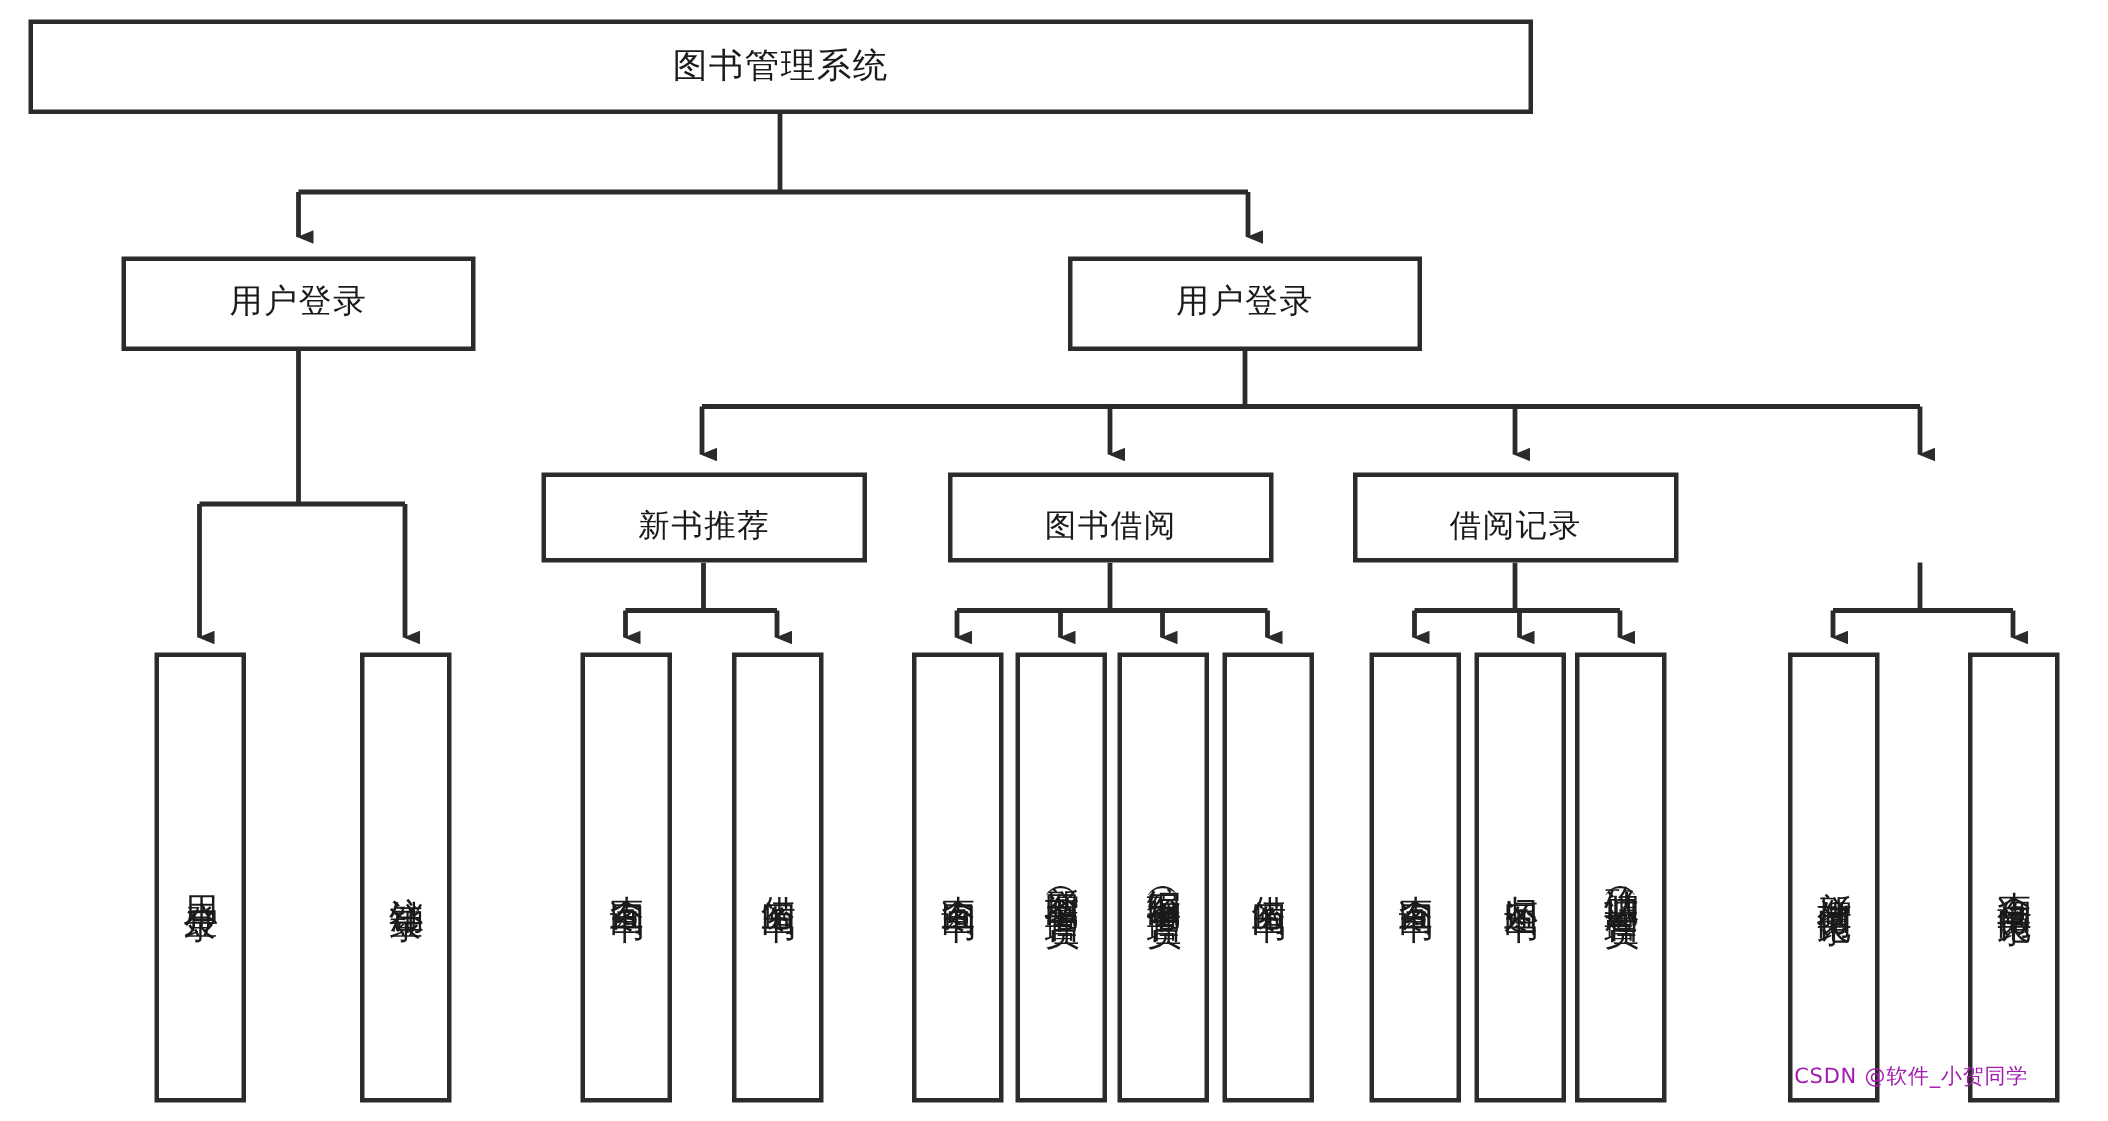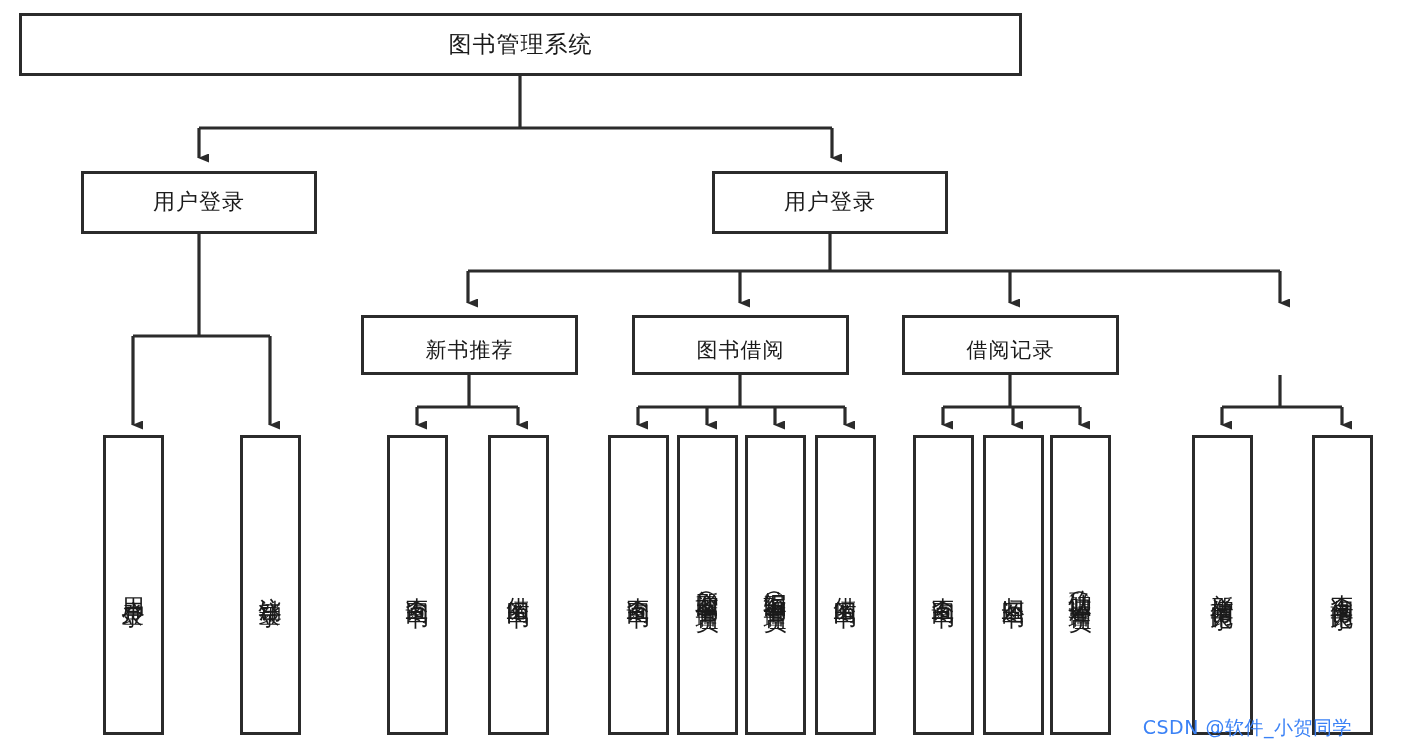--- a/index.html
+++ b/index.html
@@ -64,23 +64,23 @@
   .leaf-inner {
     width: 100%;
     height: 100%;
     display: flex;
     align-items: center;
     justify-content: center;
   }
   .watermark {
     position: absolute;
     right: 8px;
-    bottom: 6px;
-    font-size: 19px;
-    color: #3b82f6;
+    bottom: 20px;
+    font-size: 14px;
+    color: #a21caf;
     letter-spacing: 0.5px;
     z-index: 5;
     white-space: nowrap;
   }
 </style>
 </head>
 <body>
 
 <div id="diagram-root">
 

